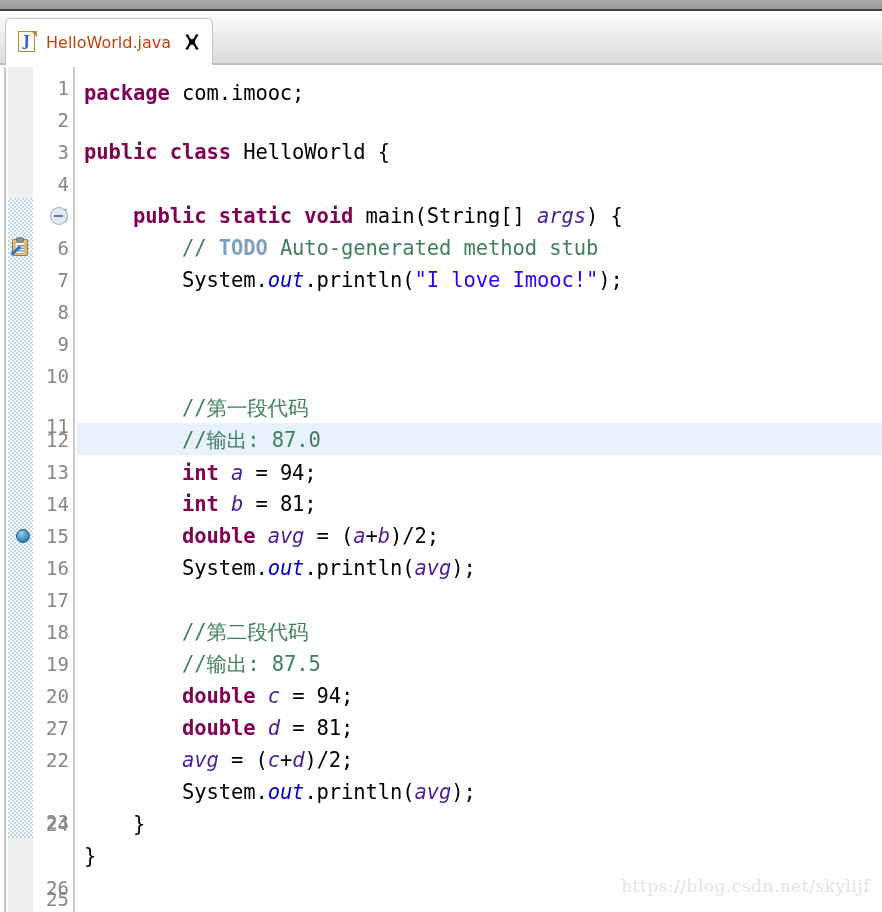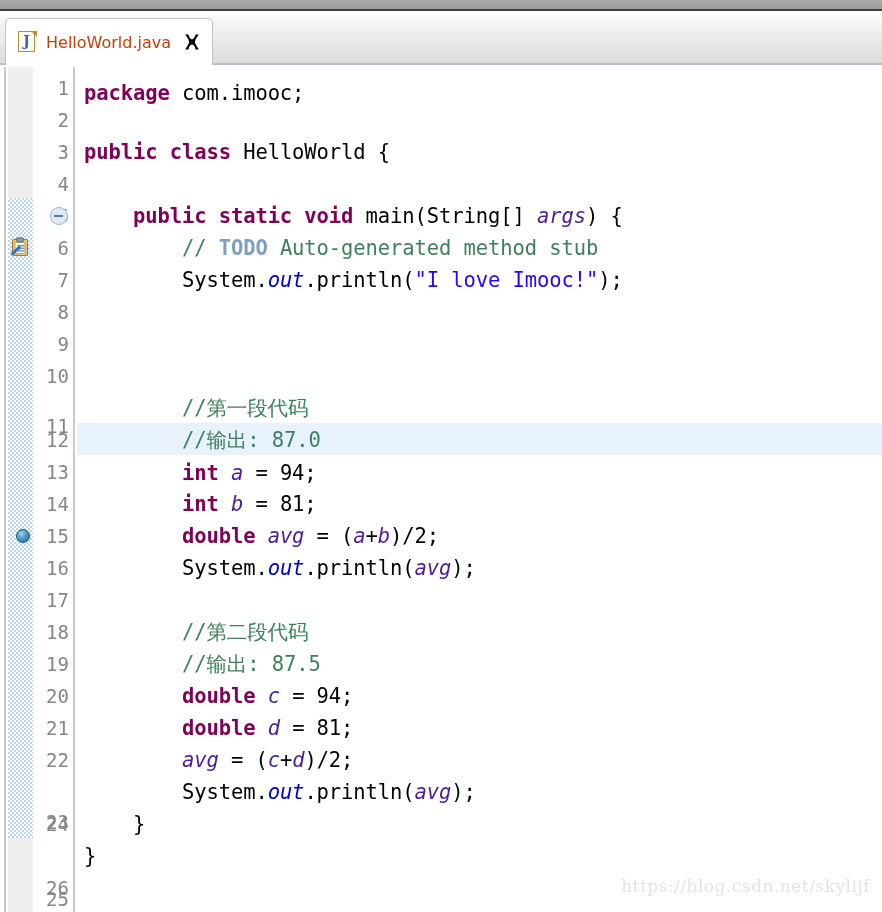--- a/index.html
+++ b/index.html
@@ -257,21 +257,21 @@
         <div class="lineno" style="top: 343px;">11</div>
         <div class="lineno" style="top: 357px;">12</div>
         <div class="lineno" style="top: 389px;">13</div>
         <div class="lineno" style="top: 421px;">14</div>
         <div class="lineno" style="top: 453px; padding-left: 32px;">15</div>
         <div class="lineno" style="top: 485px;">16</div>
         <div class="lineno" style="top: 517px;">17</div>
         <div class="lineno" style="top: 549px;">18</div>
         <div class="lineno" style="top: 581px;">19</div>
         <div class="lineno" style="top: 613px;">20</div>
-        <div class="lineno" style="top: 645px;">21</div>
+        <div class="lineno" style="top: 645px;">27</div>
         <div class="lineno" style="top: 677px;">22</div>
         <div class="lineno" style="top: 739px;">23</div>
         <div class="lineno" style="top: 741px;">24</div>
         <div class="lineno" style="top: 816px;">25</div>
         <div class="lineno" style="top: 805px;">26</div>
       </div>
 
     <div class="code-area">
       <div class="cur-line-hl" style="top: 356px;"></div>
     <div class="code-line" style="top: 10px;"><span class="k">package </span><span class="pl">com.imooc;</span></div>

